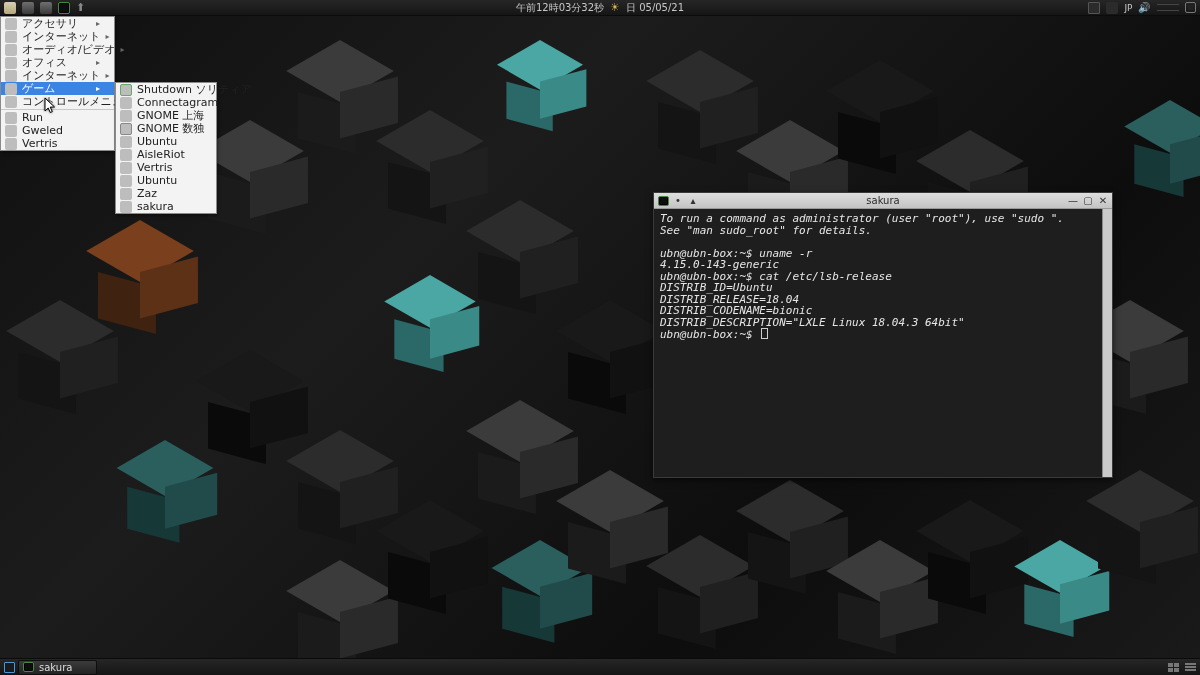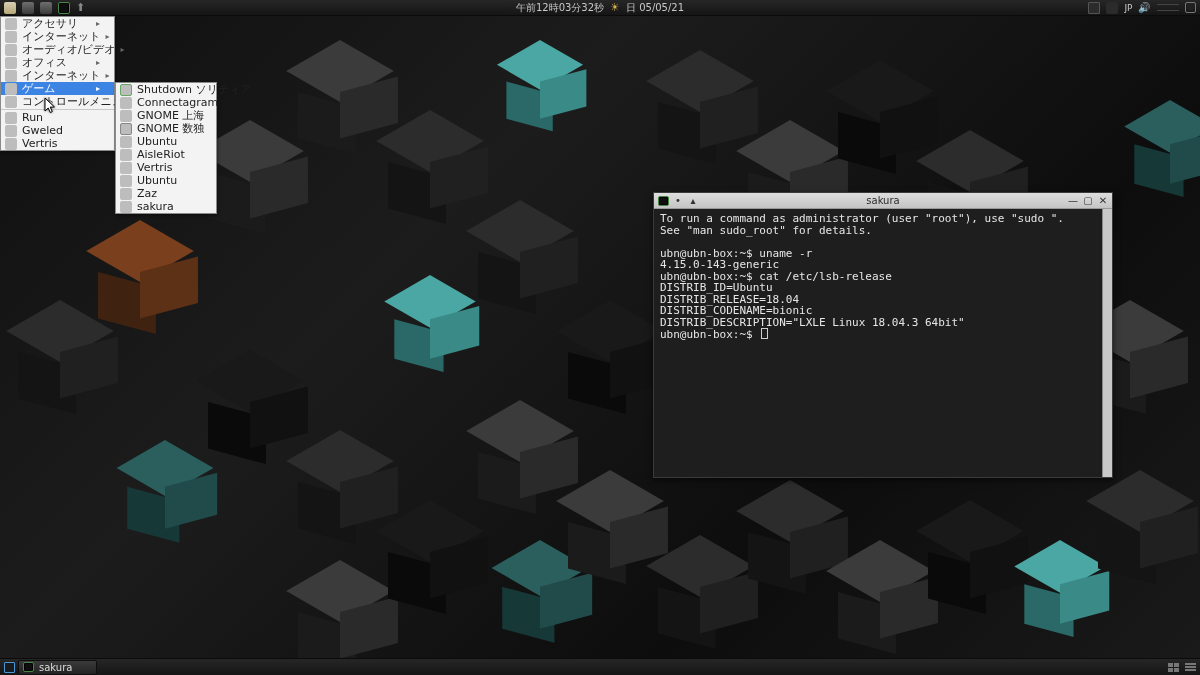--- a/index.html
+++ b/index.html
@@ -102,20 +102,21 @@
   }
   .titlebar .tleft{display:flex;gap:3px;padding:0 4px;align-items:center;}
   .titlebar .tcenter{position:absolute;left:50%;transform:translateX(-50%);}
   .titlebar .tright{margin-left:auto;display:flex;gap:3px;padding:0 3px;}
   .tbtn{display:inline-flex;align-items:center;justify-content:center;width:12px;height:11px;color:#333;font-size:10px;}
   .tbtn.close{color:#333;}
   .term-body{
     padding:4px 6px; font-family:"DejaVu Sans Mono","Menlo",monospace;
     font-size:11px; line-height:1.05; color:#e6e6e6; white-space:pre;
     background:#1e1e1e;
+    font-style:italic;
   }
   .term-scroll{
     position:absolute; right:0; top:16px; bottom:0; width:10px;
     background:#c9c9c9; border-left:1px solid #888;
   }
   .blink{display:inline-block;width:7px;height:11px;border:1px solid #cfcfcf;vertical-align:-1px;margin-left:2px;}
 </style>
 </head>
 <body>
 

